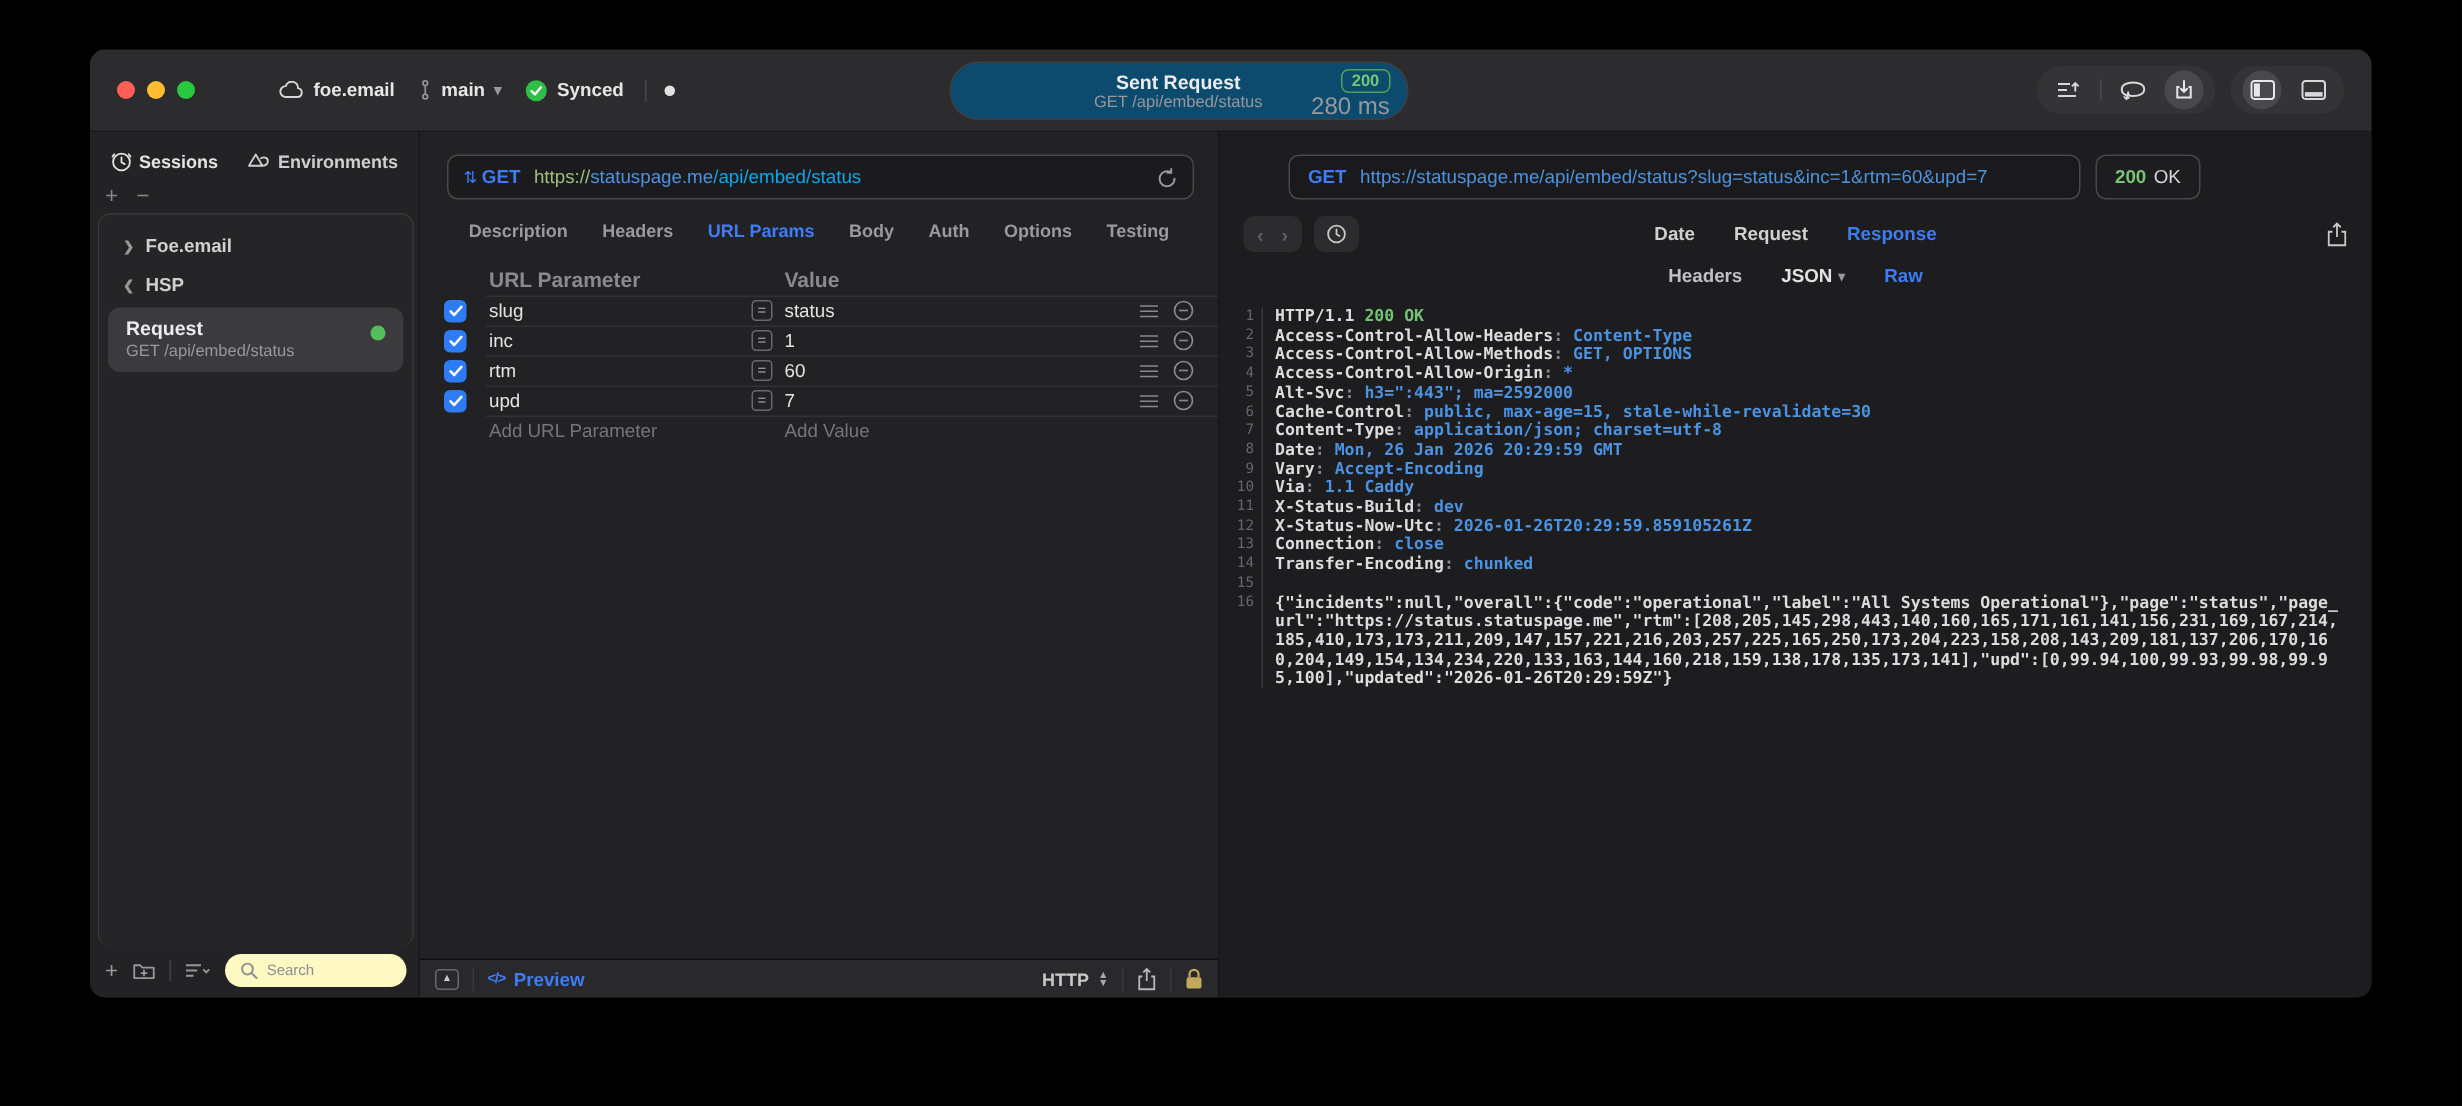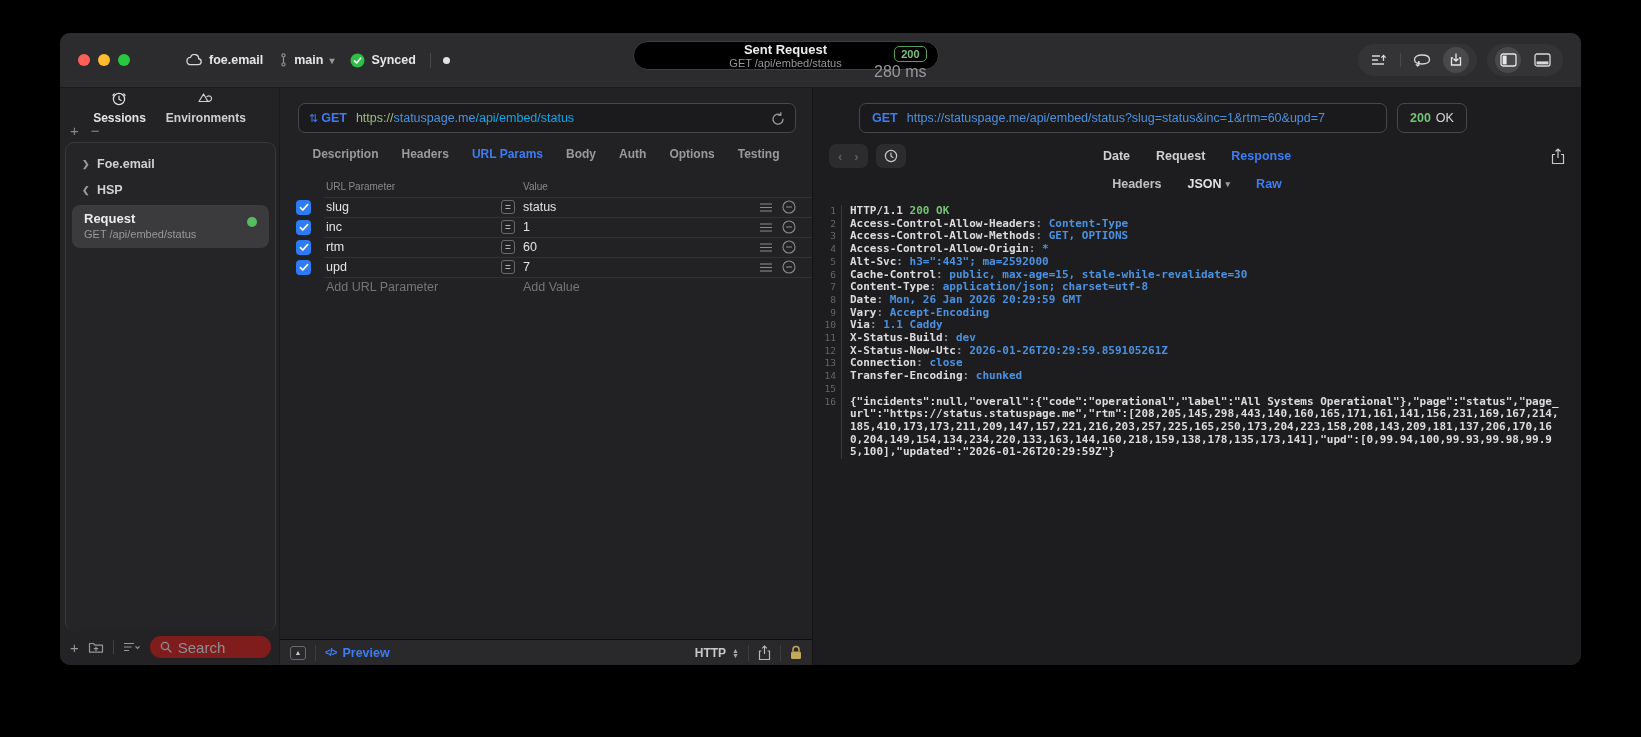--- a/index.html
+++ b/index.html
@@ -18,21 +18,21 @@
   .tl.red{background:#ff5f57;} .tl.yel{background:#febc2e;} .tl.grn{background:#28c840;}
   .tb-item { display:flex; align-items:center; gap:6px; color:#e6e6e8; font-size:12.5px; font-weight:600; }
   .tb-project{ margin-left:56px; }
   .tb-branch{ margin-left:16px; color:#e6e6e8;justify-content:center; }
   .tb-branch .chev{ color:#98989c; font-size:10px; }
   .tb-sync{ margin-left:16px; }
   .tb-sep{ width:1px; height:15px; background:#4a4a4d; margin:0 12px 0 14px; }
   .tb-dot{ width:7px; height:7px; border-radius:50%; background:#e2e2e4; }
 
   .tb-center{ position:absolute; left:50%; top:8px; transform:translateX(-35px) translateX(-50%);
-    width:306px; height:29px; background:#000000; border:1px solid #3f3e41; border-radius:19px;
+    width:306px; height:39px; background:#0c4a6e; border:1px solid #3f3e41; border-radius:19px;
     display:flex; flex-direction:column; justify-content:center; align-items:center; }
   .tbc-title{ font-size:13px; font-weight:700; color:#ececee; line-height:15px; }
   .tbc-sub{ font-size:11px; color:#98989c; line-height:13px; }
   .tbc-right{ position:absolute; right:11px; top:4px; display:flex; flex-direction:column; align-items:flex-end; }
   .code-badge{ border:1px solid #55a055; border-radius:5px; color:#78c578; font-size:11px; font-weight:600;
     padding:0 6px; line-height:14px; }
   .tbc-ms{ font-size:16px; color:#98989c; margin-top:1px; }
 
   .tb-right{ margin-left:auto; margin-right:18px; display:flex; gap:10px; }
   .tb-group{ background:#343336; border-radius:16px; height:32px; display:flex; align-items:center; padding:0 8px; gap:8px; }
@@ -40,55 +40,55 @@
   .tb-ic.on{ background:#49484b; }
   .tb-vsep{ width:1px; height:14px; background:#4a4a4d; }
 
   
   .content { flex:1; display:flex; min-height:0; }
 
   
   .sidebar { width:220px; flex:0 0 220px; background:#232325; border-right:1px solid #19191b;
     display:flex; flex-direction:column; }
   .sb-tabs{ height:32px; display:flex; align-items:center; justify-content:center; gap:20px; margin-top:4px; }
-  .sb-tab{ display:flex; align-items:center; gap:5px; font-size:12px; font-weight:600; color:#e3e3e5;flex-direction:column; }
+  .sb-tab{ display:flex; align-items:center; gap:5px; font-size:12px; font-weight:600; color:#e3e3e5; }
   .sb-tab.dim{ color:#cfcfd1; }
   .sb-addrem{ display:flex; gap:12px; padding-left:10px; color:#88888a; font-size:15px; height:16px; line-height:14px; }
   .sb-panel{ flex:1; margin:2px 3px 0 5px; border:1px solid #39393b; border-bottom:none;
     border-radius:9px 9px 9px 9px; background:#252527; padding-top:8px; overflow:hidden; }
   .tree-item{ height:26px; display:flex; align-items:center; gap:7px; padding-left:16px;
     font-size:12.5px; font-weight:600; color:#d0d0d2; }
   .tree-chev{ color:#98989a; font-size:9px; width:8px; }
   .req-row{ margin:2px 6px; border-radius:8px; background:#3b3b3e; padding:6px 10px 7px 12px; position:relative; }
   .req-name{ font-size:13px; font-weight:600; color:#ececee; line-height:16px; }
   .req-sub{ font-size:11px; color:#98989c; line-height:14px; }
   .req-dot{ position:absolute; right:12px; top:12px; width:10px; height:10px; border-radius:50%; background:#56bd5e; }
   .sb-bottom{ height:34px; flex:0 0 34px; display:flex; align-items:center; padding:0 8px 2px 10px; gap:9px; }
   .sb-bic{ color:#98989a; display:flex; align-items:center; }
   .sb-vsep{ width:1px; height:14px; background:#434346; }
-  .search-pill{ flex:1; height:22px; background:#7f1d1d; border-radius:12px; display:flex; align-items:center;
-    gap:6px; padding:0 10px; color:#8e8e92; font-size:15px; }
+  .search-pill{ flex:1; height:22px; background:#fef9c3; border-radius:12px; display:flex; align-items:center;
+    gap:6px; padding:0 10px; color:#8e8e92; font-size:10px; }
 
   
   .mid { width:533px; flex:0 0 533px; background:#222224; border-right:1px solid #141416;
     display:flex; flex-direction:column; }
   .m-url-wrap{ padding:15px 16px 8px 18px; }
   .urlbar{ height:30px; background:#1b1b1d; border:1px solid #48474a; border-radius:7px;
     display:flex; align-items:center; padding:0 10px; font-size:12.5px; }
   .stepper{ color:#3d7cf5; font-size:11px; margin-right:3px; }
   .method{ color:#3d7cf5; font-weight:700; margin-right:9px; }
   .u-scheme{ color:#9dbd7f; } .u-host{ color:#4b92e0; } .u-path{ color:#0ea5e9; }
   .url-refresh{ margin-left:auto; color:#9a9a9e; display:flex; }
   .m-tabs{ height:26px; display:flex; justify-content:center; align-items:center; gap:23px;
     font-size:12px; font-weight:600; color:#9a9a9e; }
   .m-tab.active{ color:#3d7cf5; }
   .m-table{ flex:1; padding-top:8px; overflow:hidden; }
   .pgrid{ display:grid; grid-template-columns:30px 175px 22px 1fr 24px 22px; align-items:center;
     padding:0 12px 0 16px; height:20px; }
-  .phead{ color:#8a8a8e; font-size:10px; height:22px; }
+  .phead{ color:#8a8a8e; font-size:14px; height:22px;font-weight:bold; }
   .prow{ position:relative; }
   .prow::before{ content:''; position:absolute; left:44px; right:0; top:0; border-top:1px solid #323235; }
   .pcheck{ width:15px; height:15px; border-radius:4px; background:#2d7bf5; display:flex; align-items:center; justify-content:center; }
   .pname,.pval{ font-size:12.5px; color:#e3e3e5; }
   .peq{ width:14px; height:14px; border:1px solid #69696d; border-radius:3px; color:#b2b2b6;
     font-size:10px; display:flex; align-items:center; justify-content:center; }
   .picon{ color:#8a8a8e; display:flex; justify-content:center; }
   .paddrow{ color:#75757a; }
   .paddrow .ph{ font-size:12.5px; color:#75757a; }
   .m-bottom{ height:26px; flex:0 0 26px; background:#29292b; border-top:1px solid #0e0e10;

